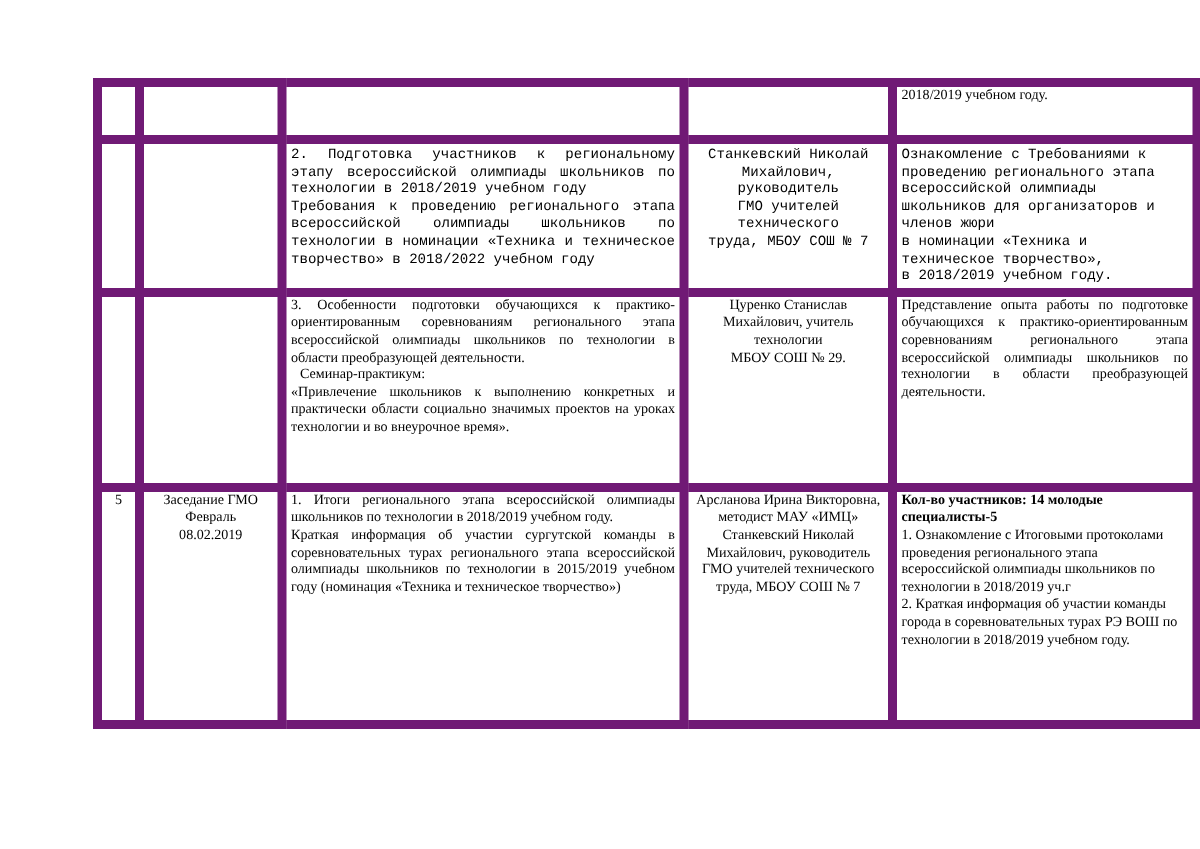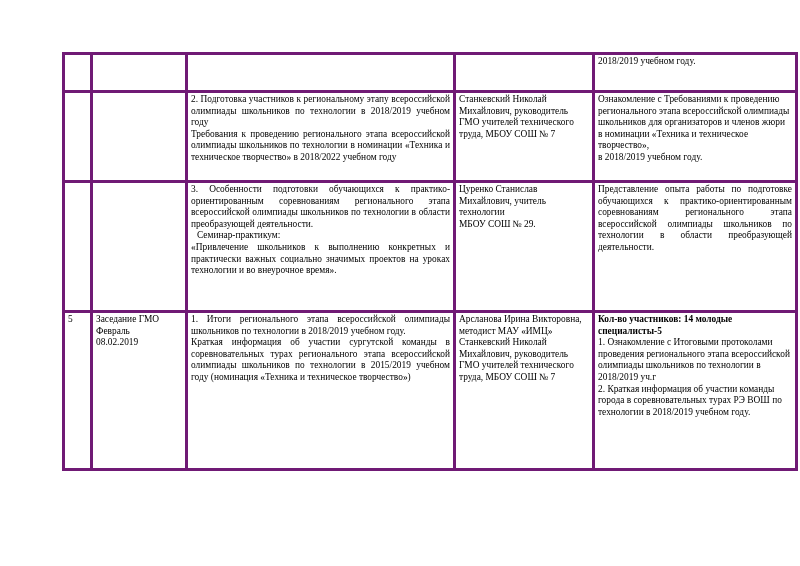--- a/index.html
+++ b/index.html
@@ -25,36 +25,36 @@
   table.doc-table {
     position: absolute;
     left: 62px;
     top: 52px;
     width: 733px;
     border-collapse: collapse;
     table-layout: fixed;
     background: #ffffff;
   }
   table.doc-table td {
-    border: 3px solid #701a75;
+    border: 6px solid #701a75;
     padding: 1px 3px 2px 3px;
     vertical-align: top;
     font-size: 9.4px;
     line-height: 11.6px;
     word-wrap: break-word;
     overflow-wrap: break-word;
   }
   
   col.c-num    { width: 28px; }
   col.c-event  { width: 95px; }
   col.c-topic  { width: 268px; }
   col.c-person { width: 139px; }
   col.c-result { width: 203px; }
 
-  .center { }
+  .center { text-align: center; }
   .just   { text-align: justify; text-align-last: left; }
   .left   { text-align: left; }
   .bold   { font-weight: bold; }
 
   p.ln {
     margin: 0;
     padding: 0;
   }
   p.ln.just { text-align: justify; text-align-last: left; }
   .indent { text-indent: 6px; }
@@ -77,21 +77,21 @@
       <tr style="height:38px;">
         <td class="center"></td>
         <td class="center"></td>
         <td class="just"></td>
         <td class="center"></td>
         <td class="left">
           <p class="ln">2018/2019 учебном году.</p>
         </td>
       </tr>
 
-      <tr style="height:90px;">
+      <tr style="height:90px;font-family:Liberation Mono, monospace;">
         <td class="center"></td>
         <td class="center"></td>
         <td class="just">
           <p class="ln just">2. Подготовка участников к региональному этапу всероссийской олимпиады школьников по технологии в 2018/2019 учебном году</p>
           <p class="ln just">Требования к проведению регионального этапа всероссийской олимпиады школьников по технологии в номинации «Техника и техническое творчество» в 2018/2022 учебном году</p>
         </td>
         <td class="center">
           <p class="ln">Станкевский Николай</p>
           <p class="ln">Михайлович, руководитель</p>
           <p class="ln">ГМО учителей технического</p>
@@ -103,21 +103,21 @@
           <p class="ln">в 2018/2019 учебном году.</p>
         </td>
       </tr>
 
       <tr style="height:130px;font-family:Liberation Serif, serif;">
         <td class="center"></td>
         <td class="center"></td>
         <td class="just">
           <p class="ln just">3. Особенности подготовки обучающихся к практико-ориентированным соревнованиям регионального этапа всероссийской олимпиады школьников по технологии в области преобразующей деятельности.</p>
           <p class="ln left indent">Семинар-практикум:</p>
-          <p class="ln just">«Привлечение школьников к выполнению конкретных и практически важных социально значимых проектов на уроках технологии и во внеурочное время».</p>
+          <p class="ln just">«Привлечение школьников к выполнению конкретных и практически области социально значимых проектов на уроках технологии и во внеурочное время».</p>
         </td>
         <td class="center">
           <p class="ln">Цуренко Станислав</p>
           <p class="ln">Михайлович, учитель</p>
           <p class="ln">технологии</p>
           <p class="ln">МБОУ СОШ № 29.</p>
         </td>
         <td class="just">
           <p class="ln just">Представление опыта работы по подготовке обучающихся к практико-ориентированным соревнованиям регионального этапа всероссийской олимпиады школьников по технологии в области преобразующей деятельности.</p>
         </td>

